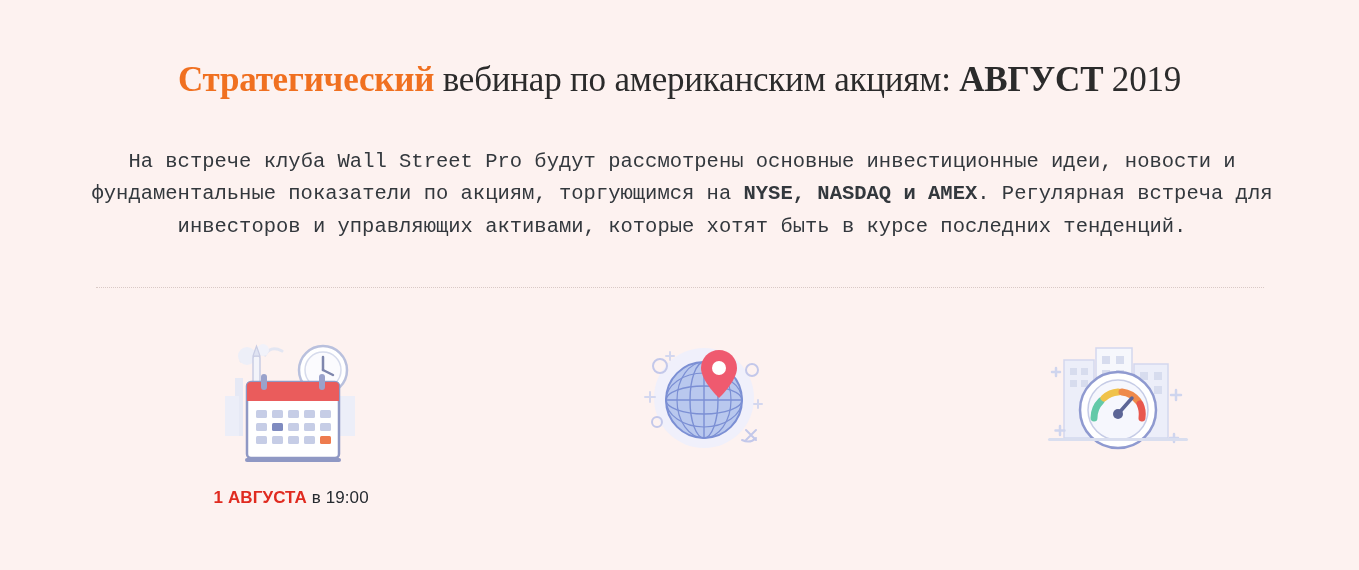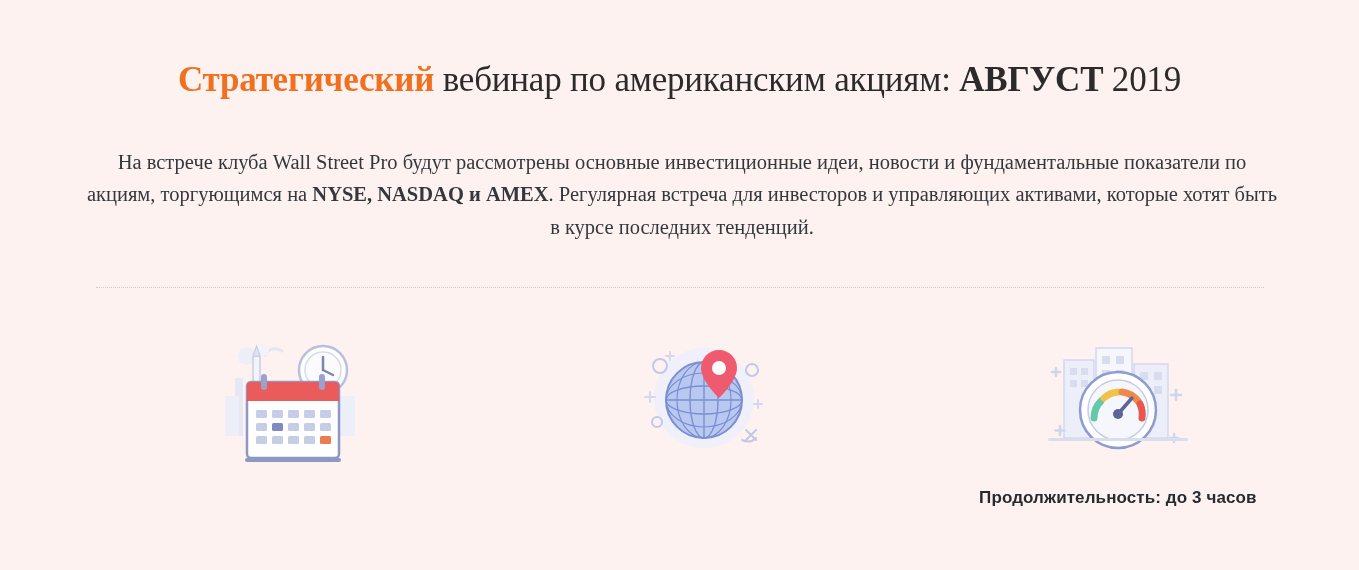--- a/index.html
+++ b/index.html
@@ -38,21 +38,21 @@
   .headline .accent {
     color: #f07020;
     font-weight: 700;
   }
   .headline .bold-dark {
     font-weight: 700;
     color: #2b2b2b;
   }
   .intro {
     text-align: center;
-    font-family: Liberation Serif, serif;
+    font-family: Liberation Mono, monospace;
     font-size: 20.5px;
     color: #33383d;
     line-height: 1.58;
     margin: 0 auto;
     width: 1195px;
   }
   .intro b { font-weight: 700; }
   .divider {
     width: 1168px;
     margin: 44px auto 0 auto;
@@ -150,20 +150,23 @@
               <rect x="109" y="97" width="11" height="8" rx="1.5"></rect>
               <rect x="45" y="110" width="11" height="8" rx="1.5"></rect>
               <rect x="61" y="110" width="11" height="8" rx="1.5"></rect>
               <rect x="77" y="110" width="11" height="8" rx="1.5"></rect>
               <rect x="93" y="110" width="11" height="8" rx="1.5"></rect>
             </g>
             <rect x="109" y="110" width="11" height="8" rx="1.5" fill="#ee7b4e"></rect>
             <rect x="34" y="132" width="96" height="4" rx="2" fill="#8f98c4"></rect>
           </svg>
         </div>
+        <div class="feature-label">
+          <span class="date-red">1 АВГУСТА</span><span class="plain"> в 19:00</span>
+        </div>
       </div>
 
       <div class="feature">
         <div class="feature-icon">
           <svg width="160" height="140" viewBox="0 0 160 140" xmlns="http://www.w3.org/2000/svg">
             <circle cx="80" cy="72" r="50" fill="#f0f0fb"></circle>
             <circle cx="80" cy="74" r="38" fill="#b9c8ee" stroke="#7b8fd4" stroke-width="2"></circle>
             <ellipse cx="80" cy="74" rx="38" ry="14" fill="none" stroke="#7b8fd4" stroke-width="1.4"></ellipse>
             <ellipse cx="80" cy="74" rx="38" ry="27" fill="none" stroke="#7b8fd4" stroke-width="1.2"></ellipse>
             <ellipse cx="80" cy="74" rx="14" ry="38" fill="none" stroke="#7b8fd4" stroke-width="1.4"></ellipse>
@@ -217,20 +220,17 @@
             <line x1="80" y1="88" x2="94" y2="72" stroke="#5c6596" stroke-width="3.5" stroke-linecap="round"></line>
             <circle cx="80" cy="88" r="5" fill="#5c6596"></circle>
 
             <path d="M138 64 l0 10 M133 69 l10 0" stroke="#cfd5ee" stroke-width="2.5" stroke-linecap="round"></path>
             <path d="M22 100 l0 9 M17.5 104.5 l9 0" stroke="#cfd5ee" stroke-width="2.5" stroke-linecap="round"></path>
             <path d="M136 108 l0 8 M132 112 l8 0" stroke="#cfd5ee" stroke-width="2.5" stroke-linecap="round"></path>
             <path d="M18 42 l0 8 M14 46 l8 0" stroke="#cfd5ee" stroke-width="2.5" stroke-linecap="round"></path>
             <rect x="10" y="112" width="140" height="3" rx="1.5" fill="#d9deef"></rect>
           </svg>
         </div>
-        <div class="feature-label">
-          <span>Продолжительность: до 3 часов</span>
-        </div>
       </div>
 
     </div>
   </div>
 </div>
 
 </body></html>

